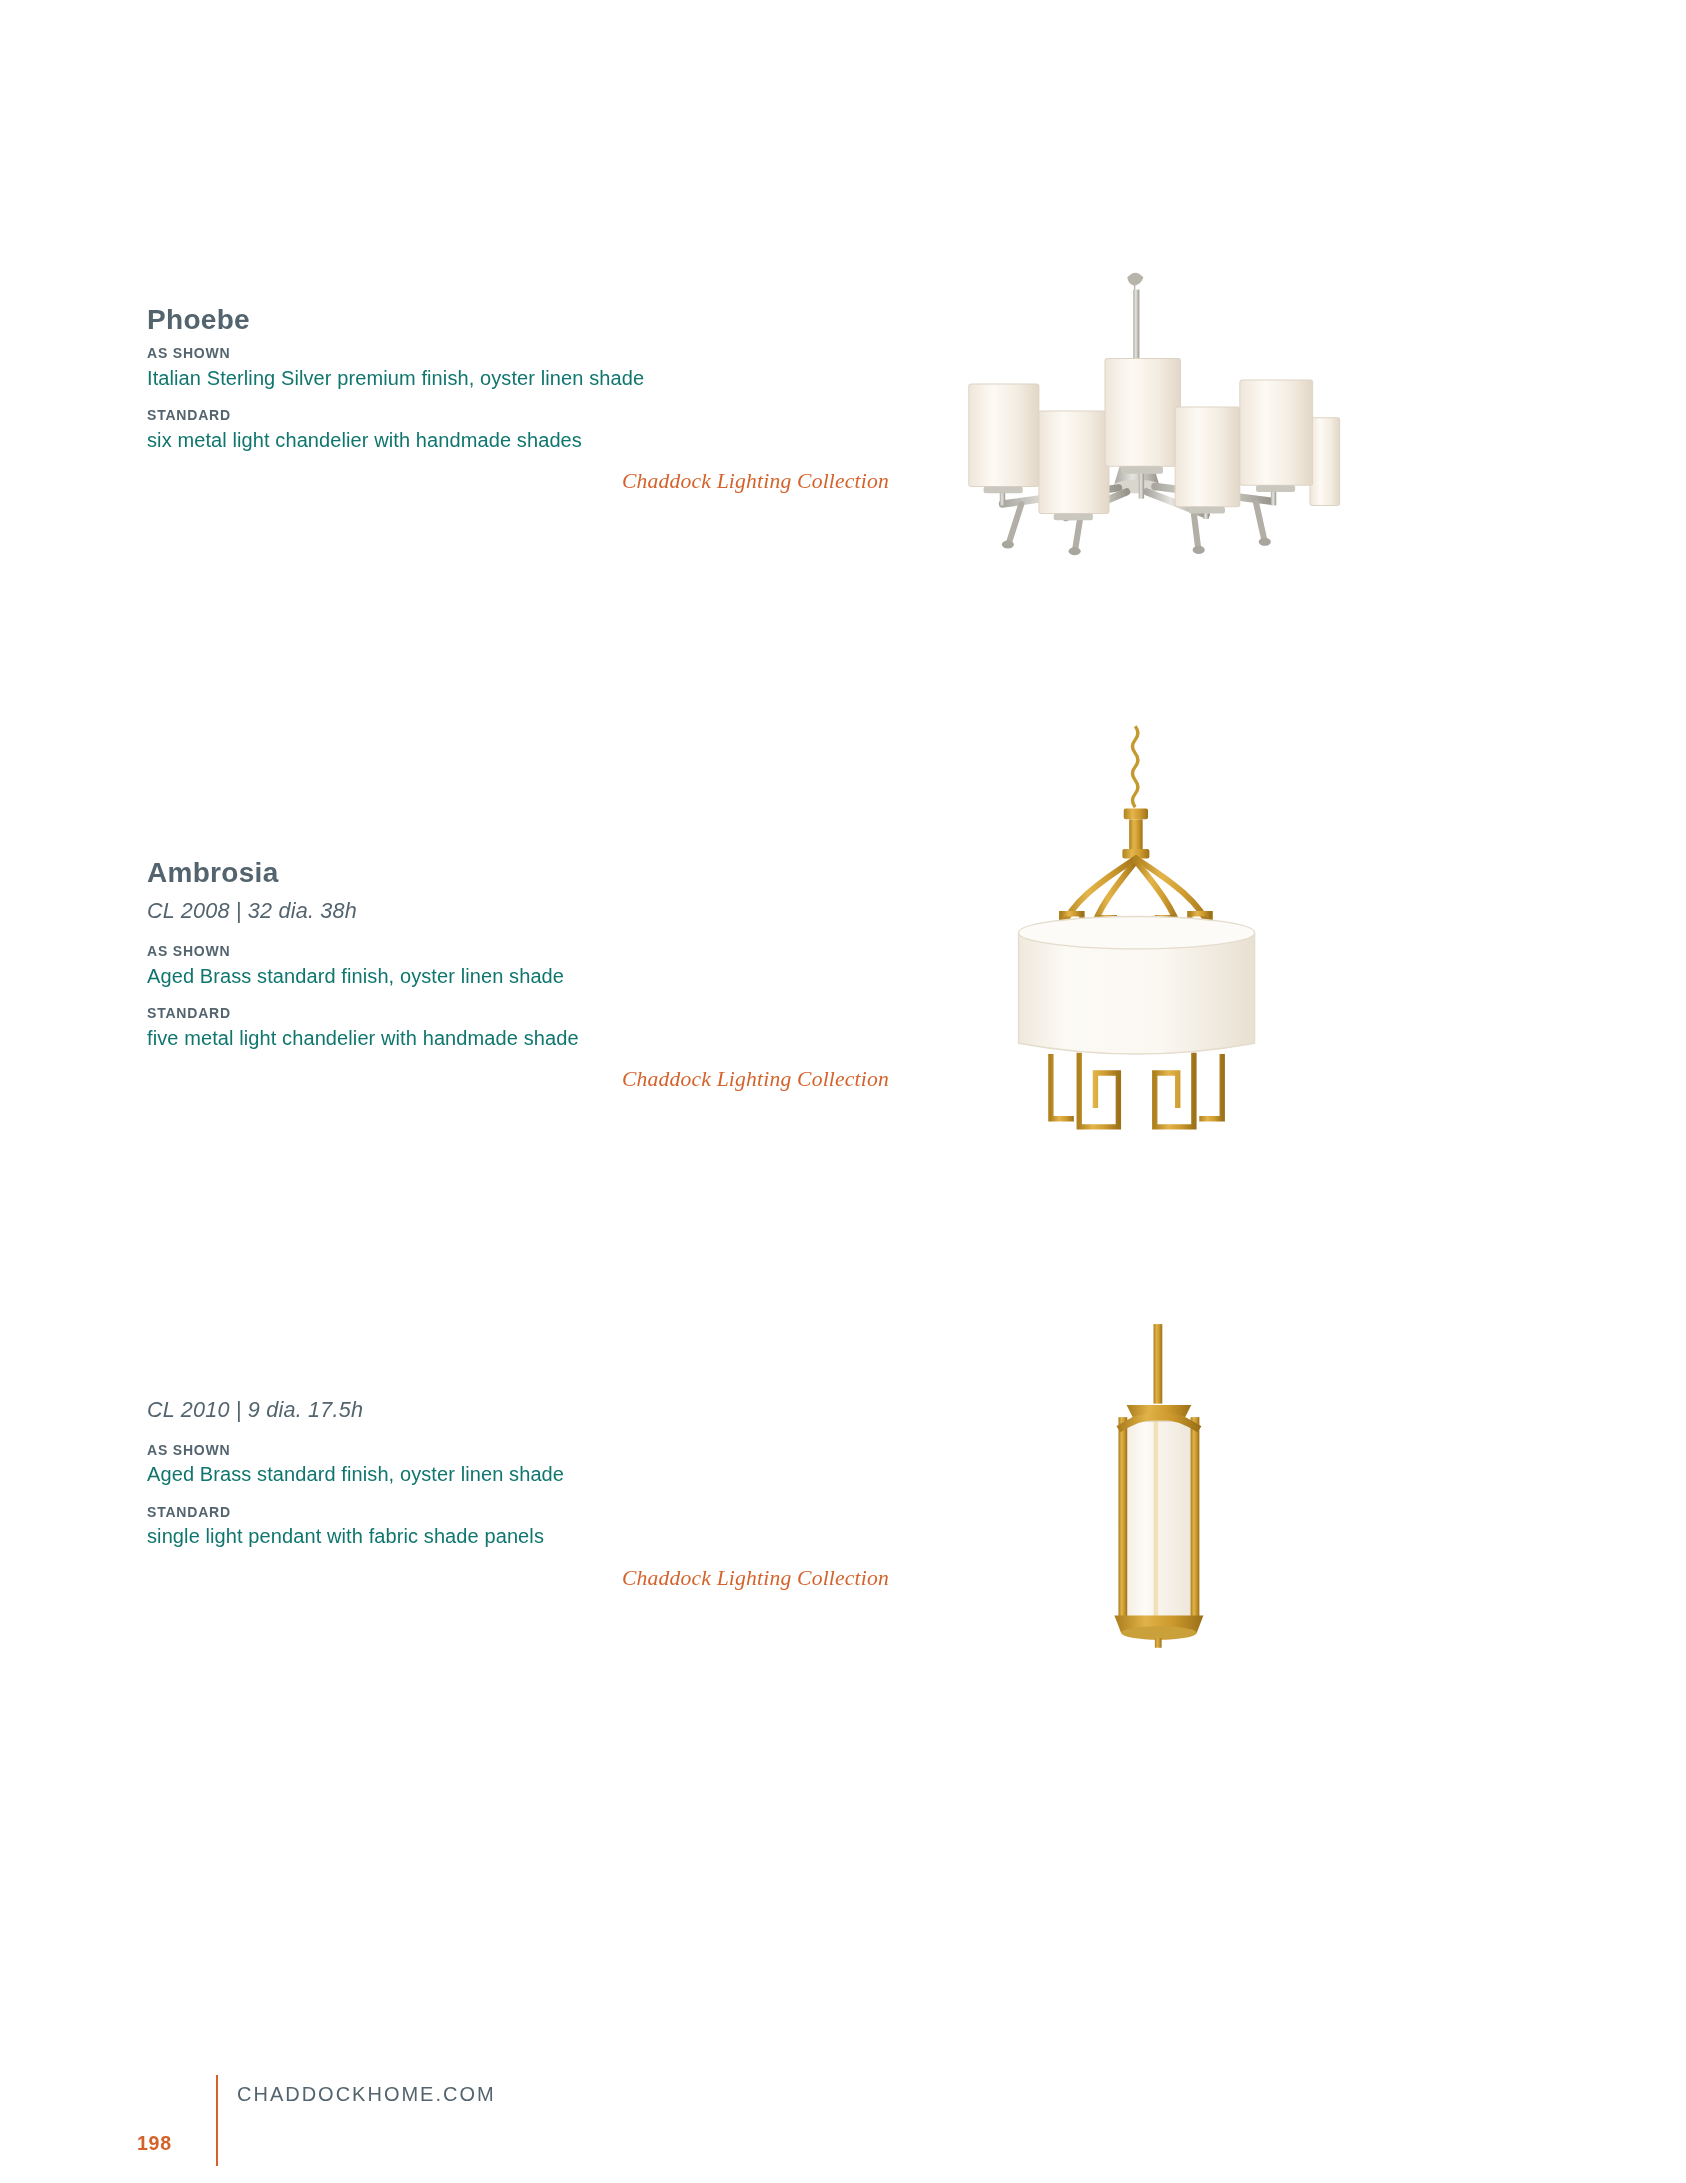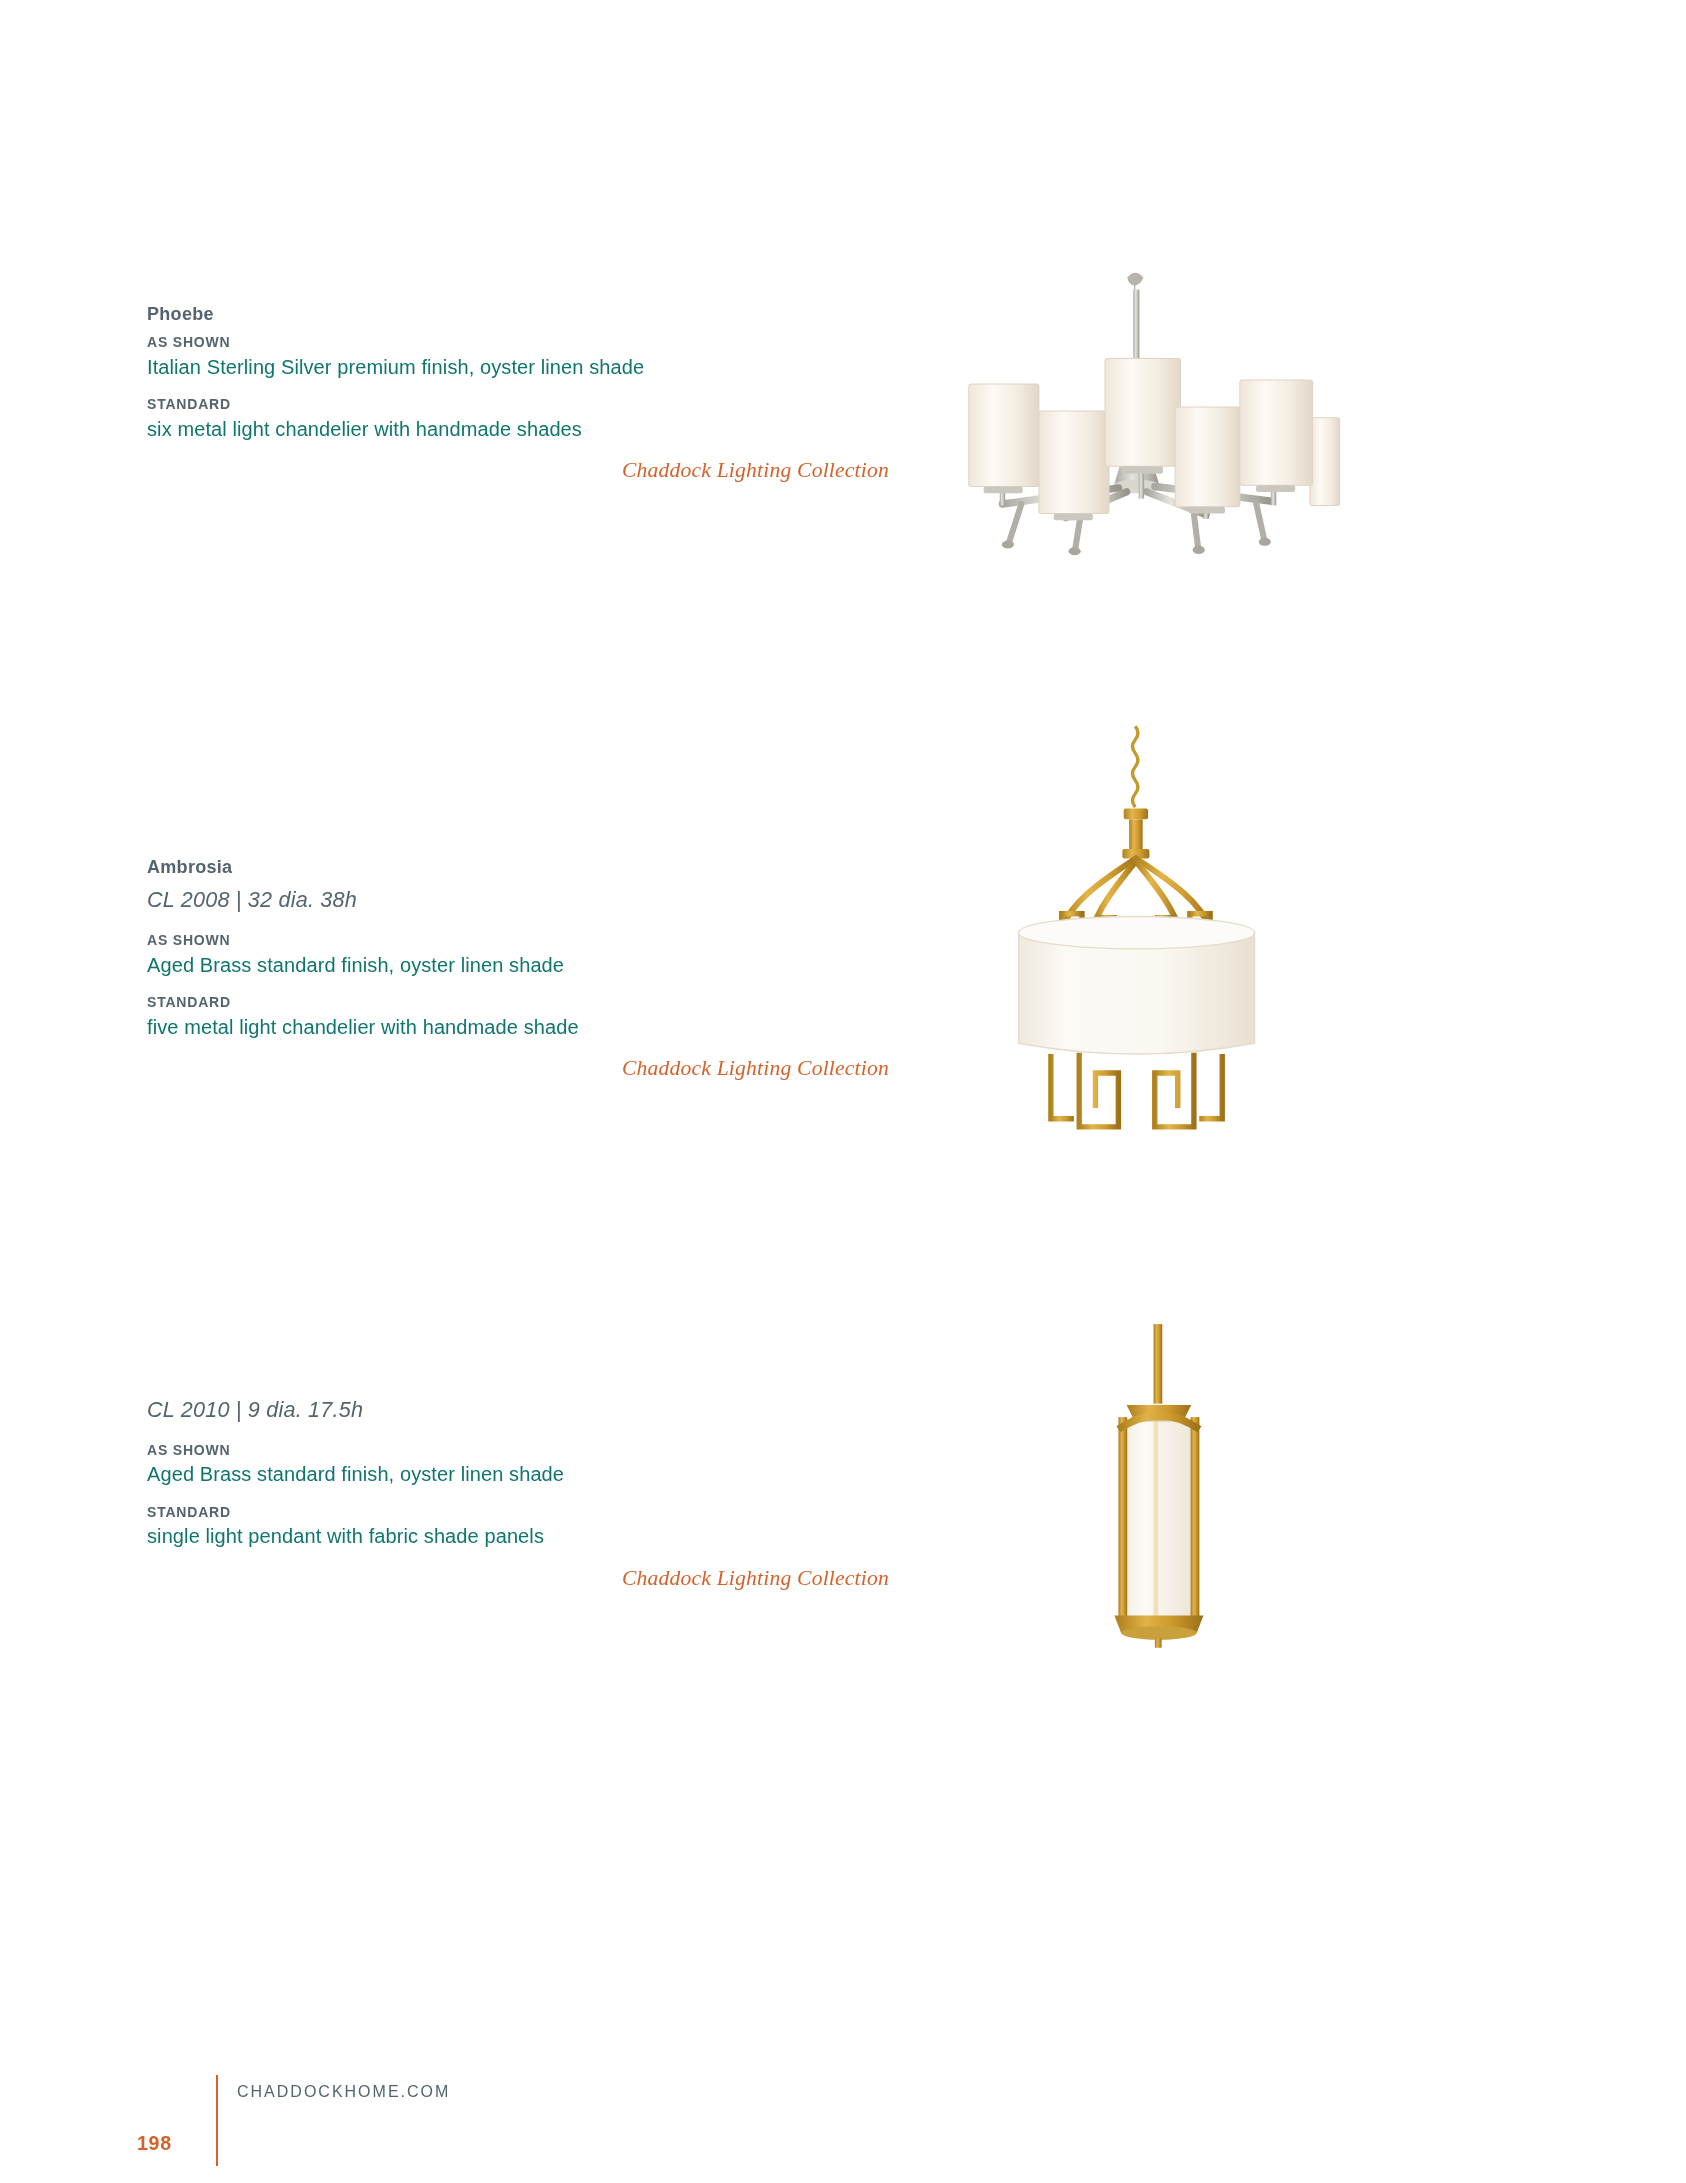--- a/index.html
+++ b/index.html
@@ -27,21 +27,21 @@
   }
 
   .product .textcol {
     position: absolute;
     left: 0;
     top: 0;
     width: 742px;
   }
 
   .product-name {
-    font-size: 18px;
+    font-size: 28px;
     font-weight: bold;
     color: #53646e;
     letter-spacing: 0.3px;
     margin-bottom: 9.4px;
   }
 
   .product-code {
     font-size: 21.6px;
     font-style: italic;
     color: #53646e;
@@ -93,21 +93,21 @@
     top: 27px;
     width: 2px;
     height: 91px;
     background: #d4622a;
   }
 
   .footer-site {
     position: absolute;
     left: 237px;
     top: 35px;
-    font-size: 16px;
+    font-size: 20px;
     letter-spacing: 2px;
     color: #53646e;
   }
 
   .footer-page {
     position: absolute;
     left: 137px;
     top: 84px;
     font-size: 19.6px;
     font-weight: bold;

